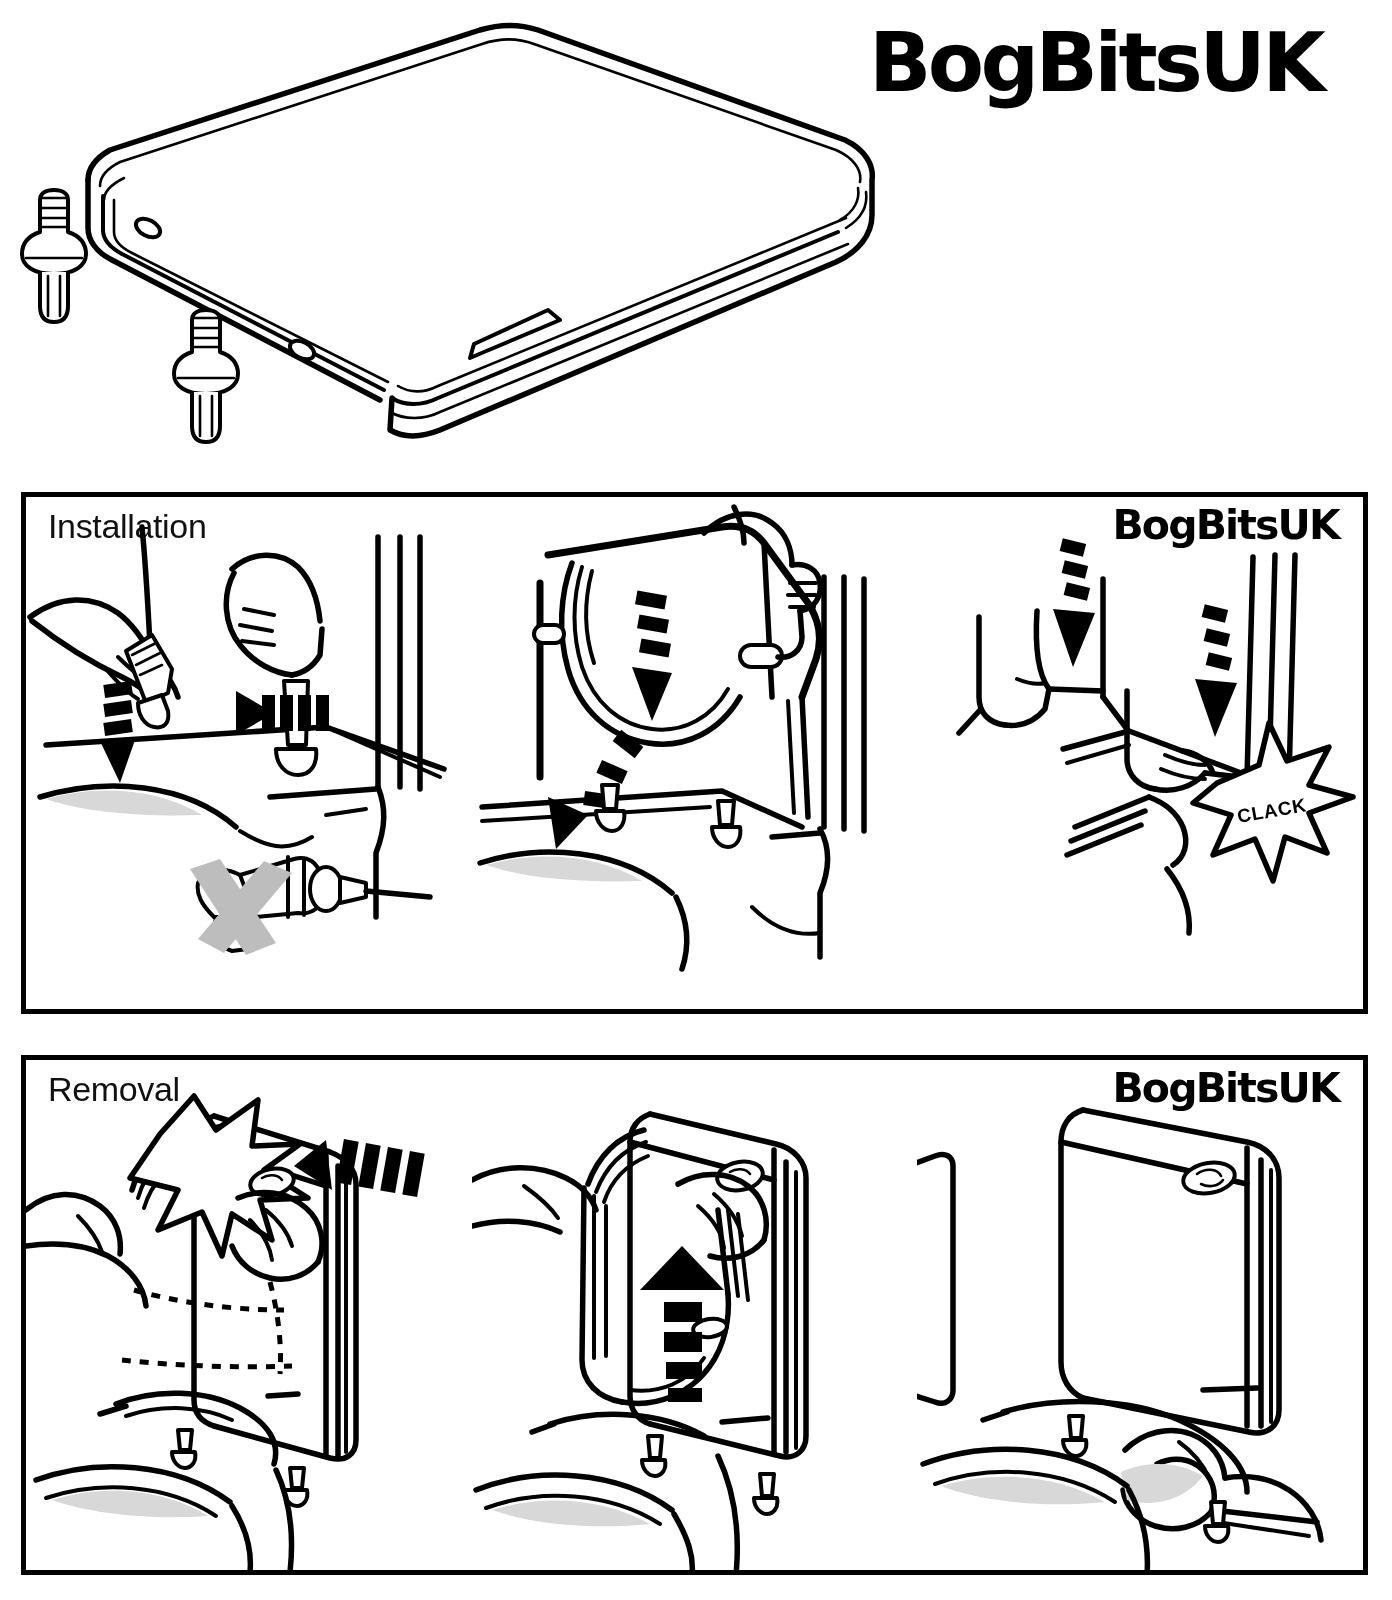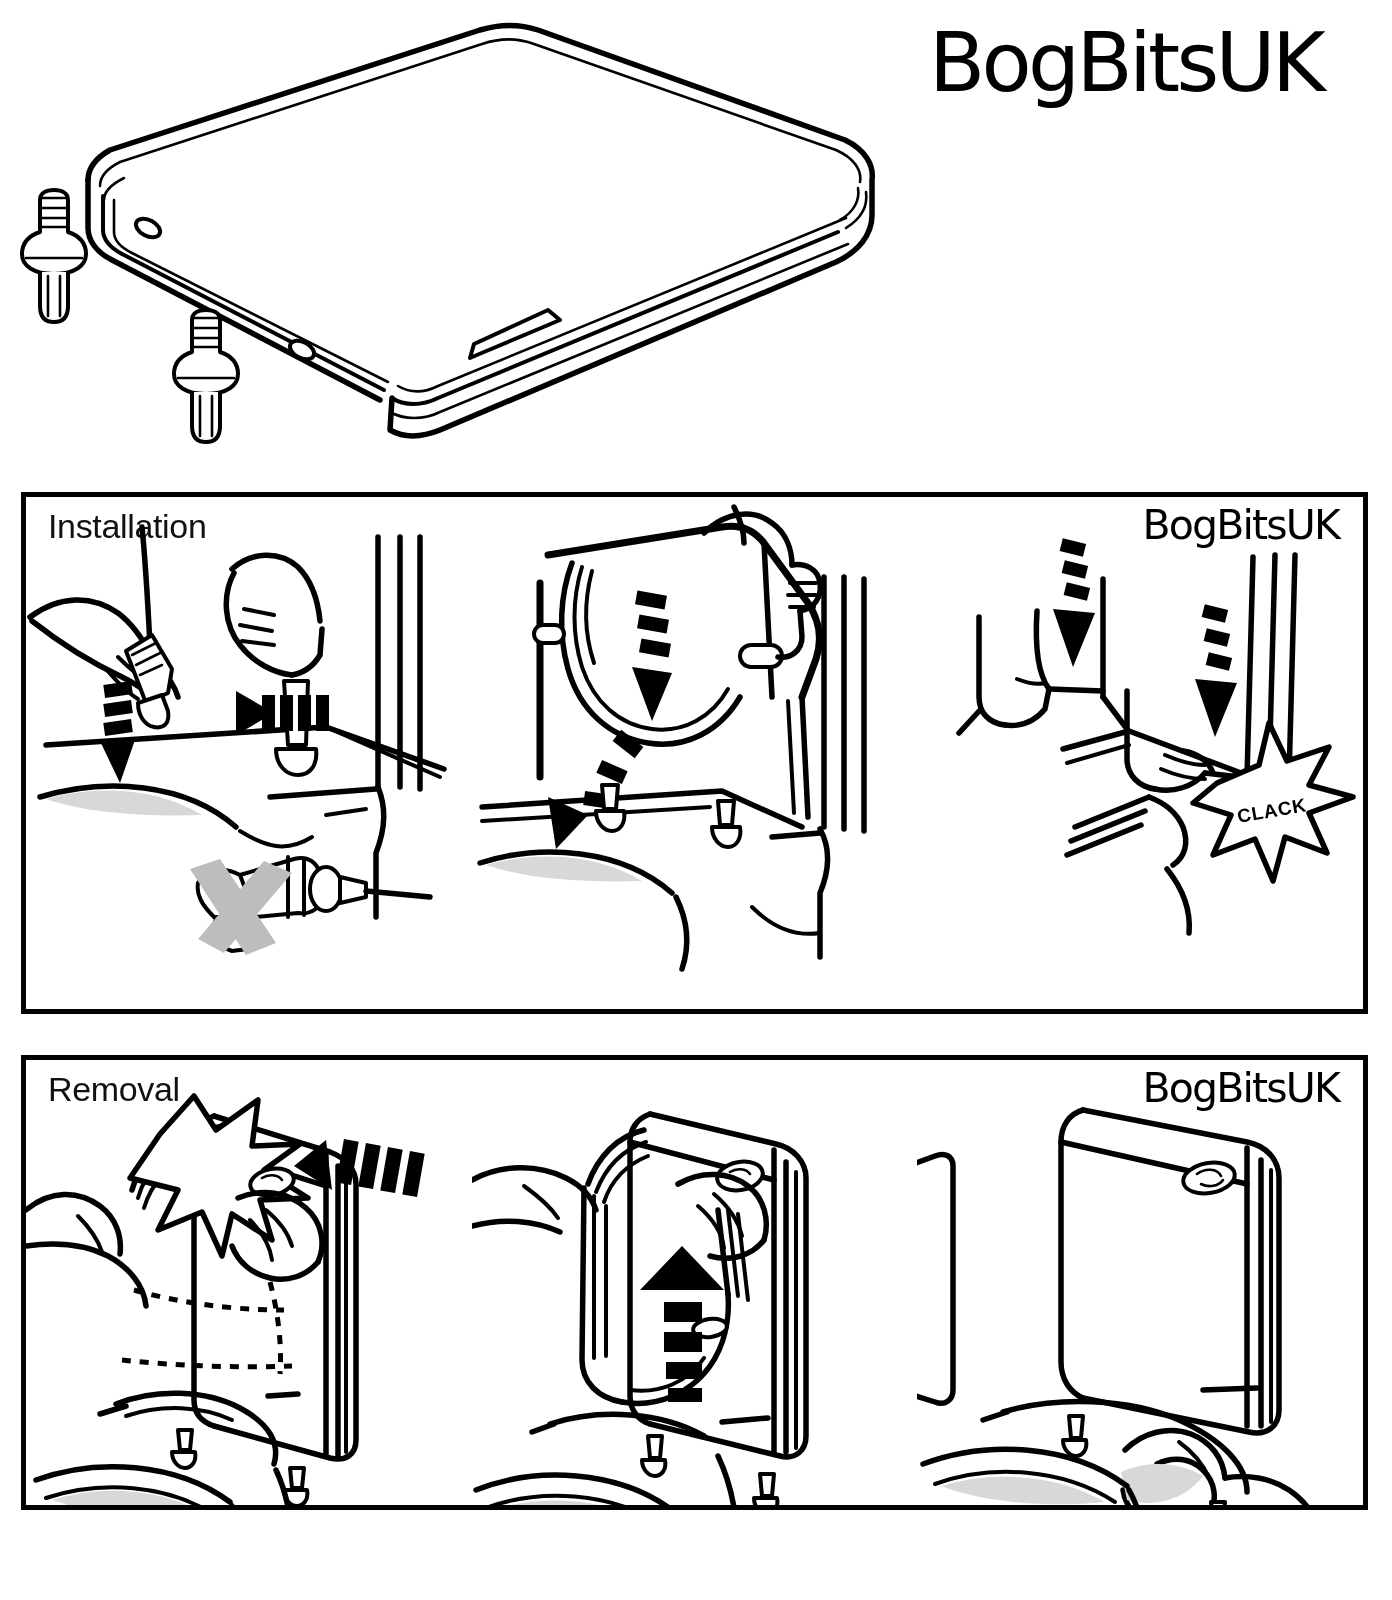--- a/index.html
+++ b/index.html
@@ -7,36 +7,36 @@
   body{
     width:1392px;height:1600px;background:#ffffff;
     font-family:"Liberation Sans","DejaVu Sans",sans-serif;
     overflow:hidden;position:relative;color:#000;
   }
   .sheet{position:absolute;inset:0;}
 
   
   .logo{
     font-family:"DejaVu Sans","Liberation Sans",sans-serif;
-    font-weight:normal;color:#000;letter-spacing:-0.045em;
+    font-weight:bold;color:#000;letter-spacing:-0.045em;
     white-space:nowrap;line-height:1;
   }
   .logo-main{position:absolute;right:70px;top:22px;font-size:82px;}
   .logo-panel{position:absolute;font-size:41px;}
 
   
   .hero{position:absolute;left:0;top:0;width:960px;height:470px;}
 
   
   .panel{
     position:absolute;left:21px;border:5px solid #000;background:#fff;
     box-sizing:border-box;
   }
   #panel-install{top:492px;width:1347px;height:522px;}
-  #panel-removal{top:1055px;width:1347px;height:455px;text-align:center;}
+  #panel-removal{top:1055px;width:1347px;height:520px;text-align:center;}
 
   .panel-title{
     position:absolute;left:22px;top:10px;
     font-family:"Liberation Sans","DejaVu Sans",sans-serif;
     font-size:34px;font-weight:400;letter-spacing:-0.01em;color:#111;
   }
   .panel-logo-pos{right:24px;top:8px;}
 
   .steps{
     position:absolute;left:0;right:0;top:0;bottom:0;

